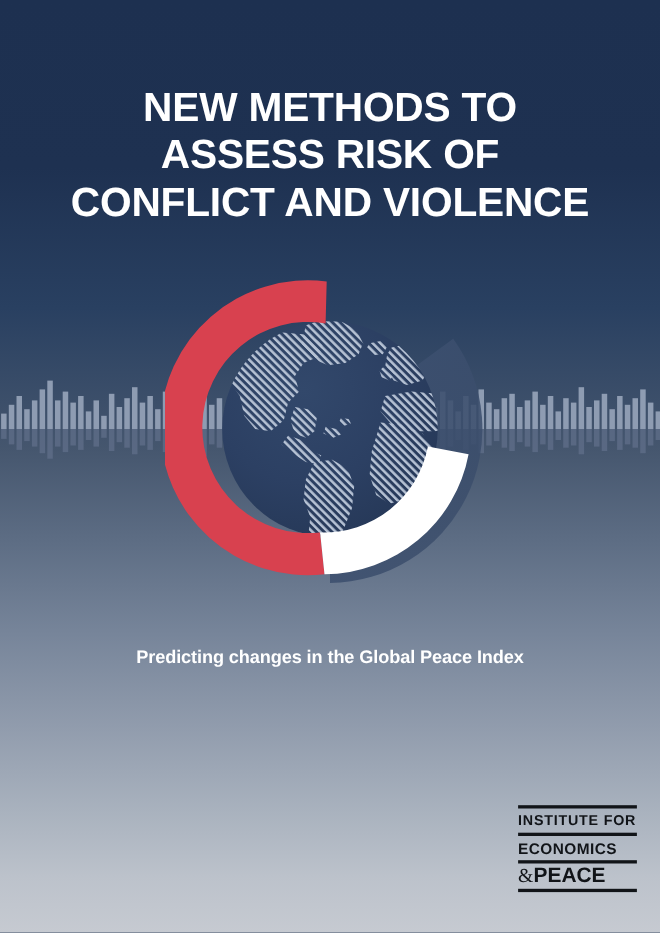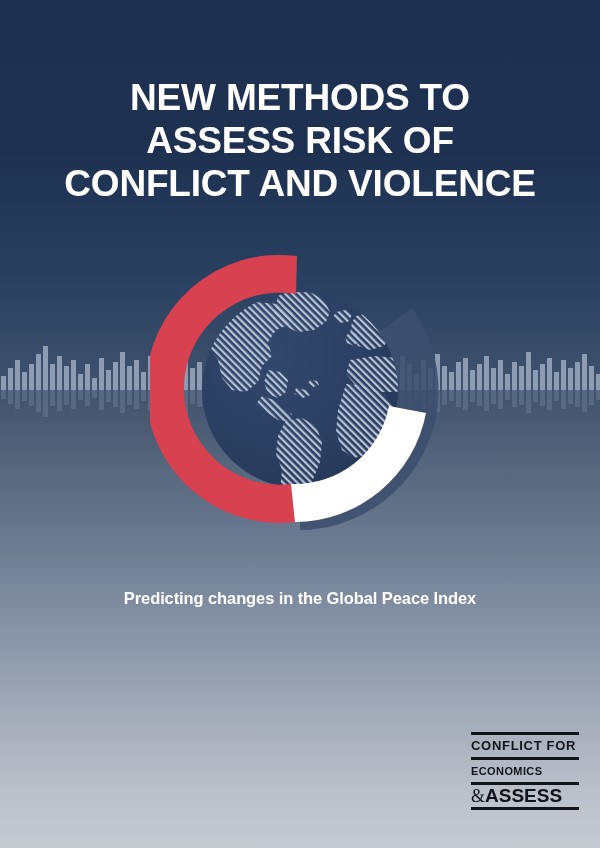--- a/index.html
+++ b/index.html
@@ -98,21 +98,21 @@
     z-index: 7;
   }
   #logo .rule {
     height: 3px;
     background: #111418;
     width: 100%;
   }
   #logo .ltext {
     color: #111418;
     font-weight: bold;
-    font-size: 11px;
+    font-size: 14px;
     line-height: 18px;
     letter-spacing: 0.4px;
     padding: 2px 0 2px 0;
     white-space: nowrap;
   }
   #logo .ltext.small { font-size: 13px; letter-spacing: 0.7px; }
   #logo .ltext.amp { font-size: 19px; letter-spacing: 0px; }
   #logo .ltext.amp .amp-mark {
     font-weight: normal;
     font-size: 18px;
@@ -392,21 +392,21 @@
   <div id="subtitle">Predicting changes in the Global Peace Index</div>
 
   <div id="title-block">
     <span class="tline">NEW METHODS TO</span>
     <span class="tline">ASSESS RISK OF</span>
     <span class="tline">CONFLICT AND VIOLENCE</span>
   </div>
 
   <div id="logo">
     <div class="rule"></div>
-    <div class="ltext small">CONFLICT FOR</div>
+    <div class="ltext small">INSTITUTE FOR</div>
     <div class="rule"></div>
     <div class="ltext">ECONOMICS</div>
     <div class="rule"></div>
-    <div class="ltext amp"><span class="amp-mark">&amp;</span><span>ASSESS</span></div>
+    <div class="ltext amp"><span class="amp-mark">&amp;</span><span>PEACE</span></div>
     <div class="rule"></div>
   </div>
 
 </div>
 
 </body></html>

